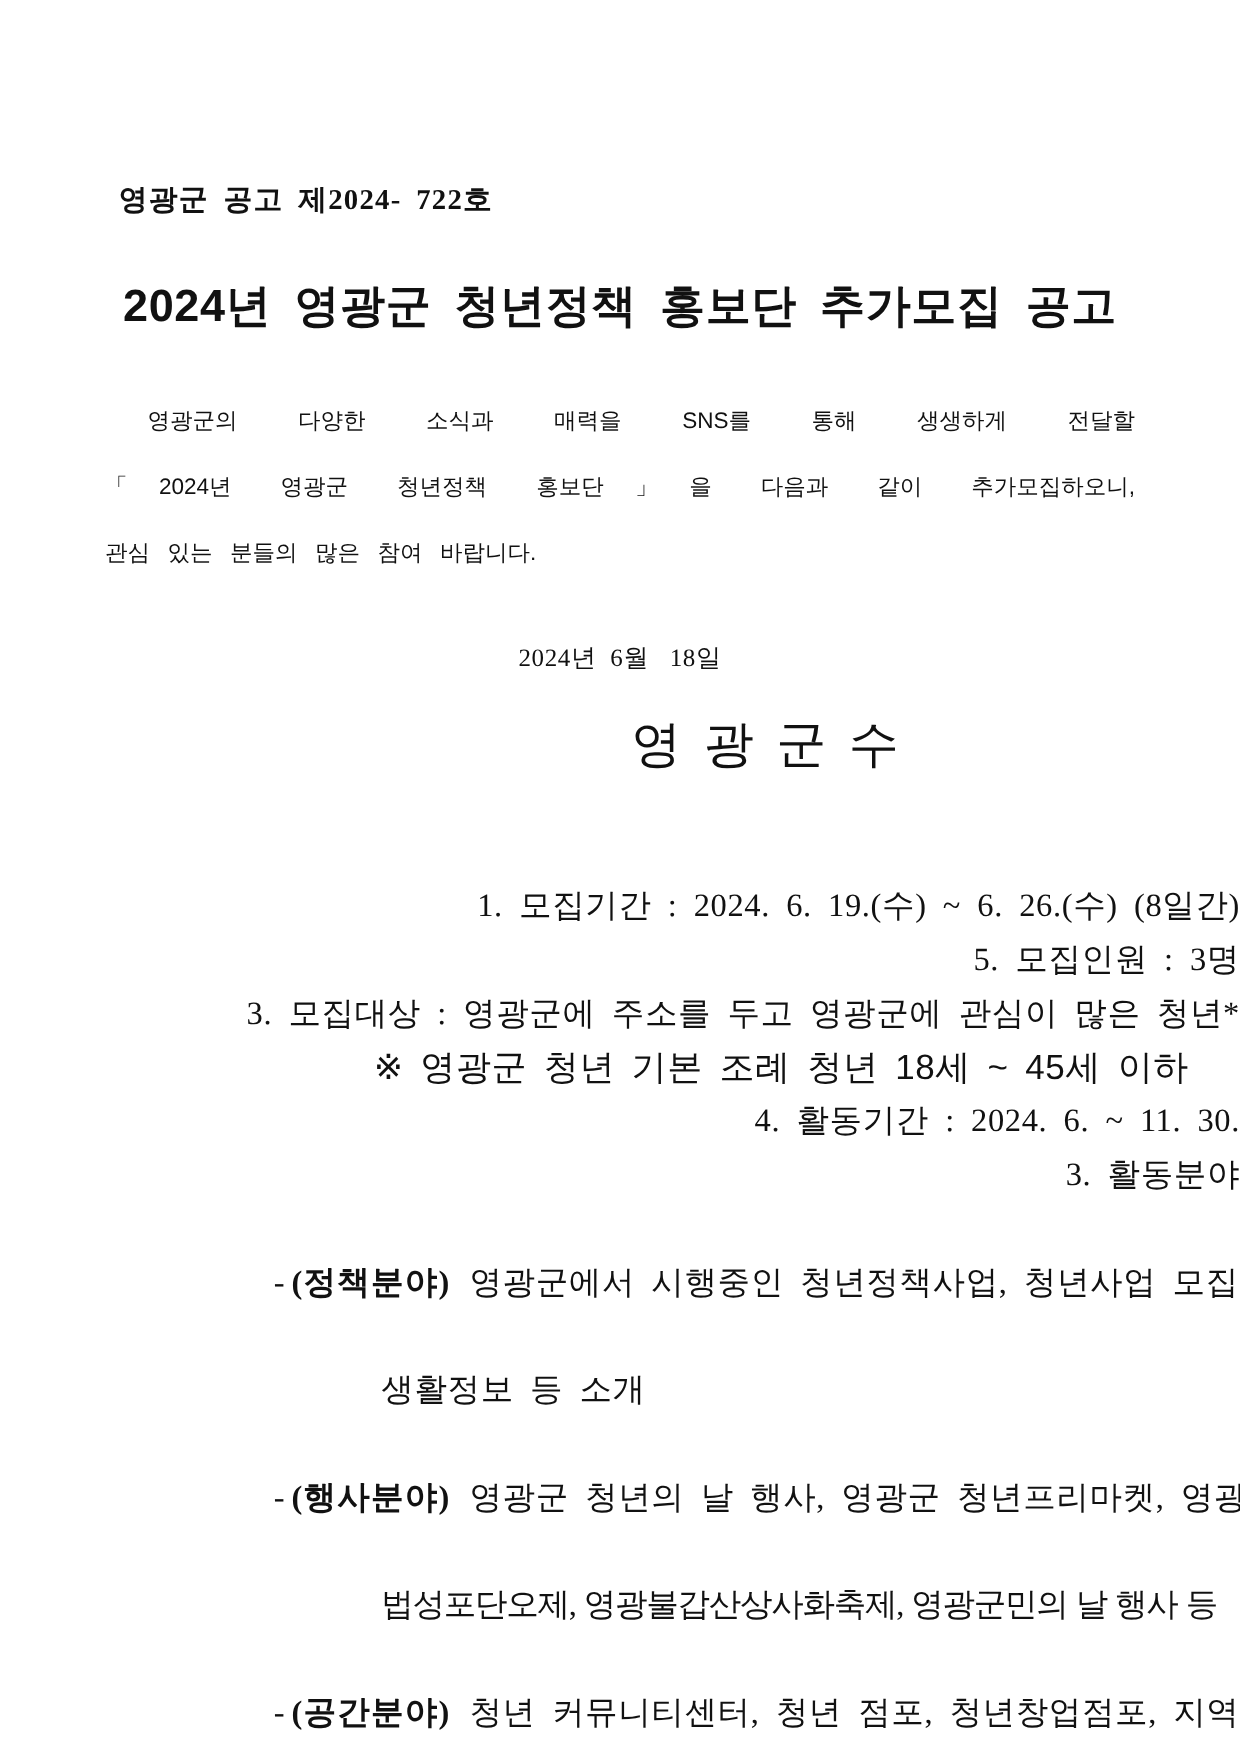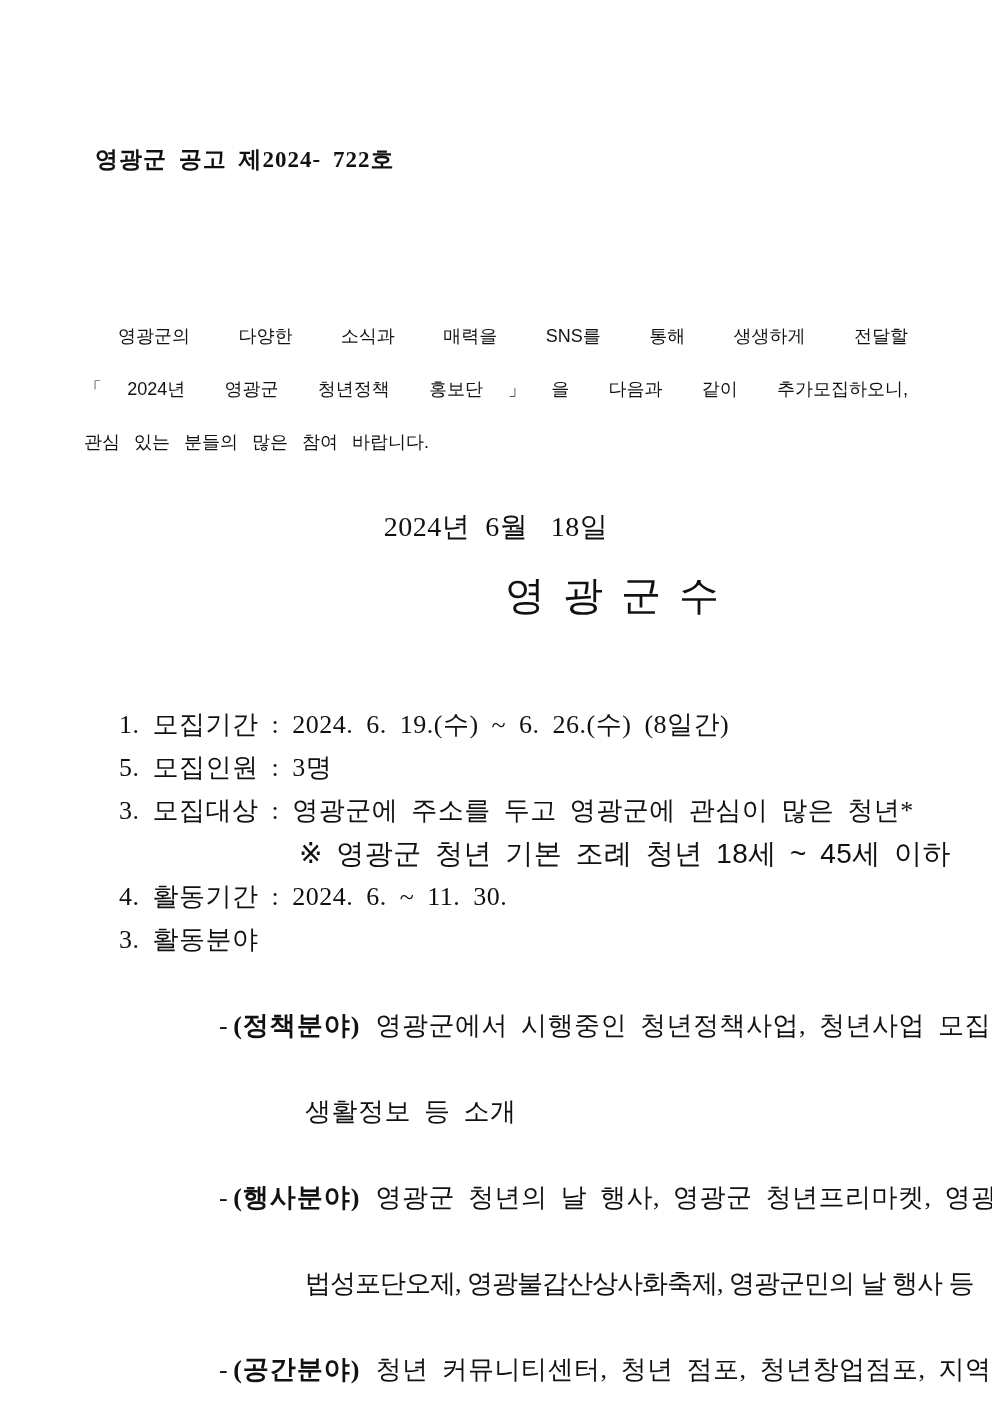--- a/index.html
+++ b/index.html
@@ -52,21 +52,21 @@
   }
   .intro-line.just { text-align: justify; text-align-last: justify; }
   .intro-line.indent { text-indent: 34px; }
 
   .date {
     position: absolute;
     left: 0;
     width: 992px;
     top: 510px;
     text-align: center;
-    font-size: 28px;
+    font-size: 20px;
     line-height: 34px;
     white-space: pre;
     letter-spacing: 0.5px;
   }
 
   .signature {
     position: absolute;
     left: 505px;
     top: 572px;
     font-size: 40px;
@@ -81,20 +81,21 @@
     top: 703px;
     width: 992px;
     font-size: 26px;
     line-height: 43px;
     letter-spacing: 0.5px;
   }
   .li {
     margin-left: 119px;
     word-spacing: 6px;
     white-space: pre;
+    text-align: right;
   }
   .note {
     margin-left: 299px;
     font-family: "Liberation Sans", "DejaVu Sans", sans-serif;
     font-size: 28px;
     word-spacing: 5px;
     white-space: pre;
   }
   .sub {
     margin-left: 141px;
@@ -117,20 +118,21 @@
     word-spacing: 1px;
   }
 </style>
 </head>
 <body>
 
 <div class="page">
 
   <div class="doc-number">영광군 공고 제2024- 722호</div>
 
+  <div class="title">2024년 영광군 청년정책 홍보단 추가모집 공고</div>
 
   <div class="intro">
     <div class="intro-line indent just">영광군의 다양한 소식과 매력을 SNS를 통해 생생하게 전달할</div>
     <div class="intro-line just">「2024년 영광군 청년정책 홍보단」을 다음과 같이 추가모집하오니,</div>
     <div class="intro-line">관심 있는 분들의 많은 참여 바랍니다.</div>
   </div>
 
   <div class="date">2024년  6월   18일</div>
 
   <div class="signature">영 광 군 수</div>

